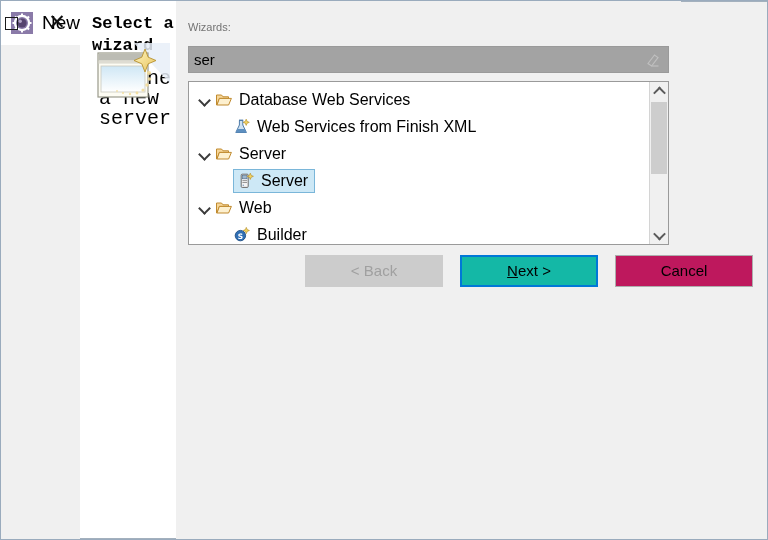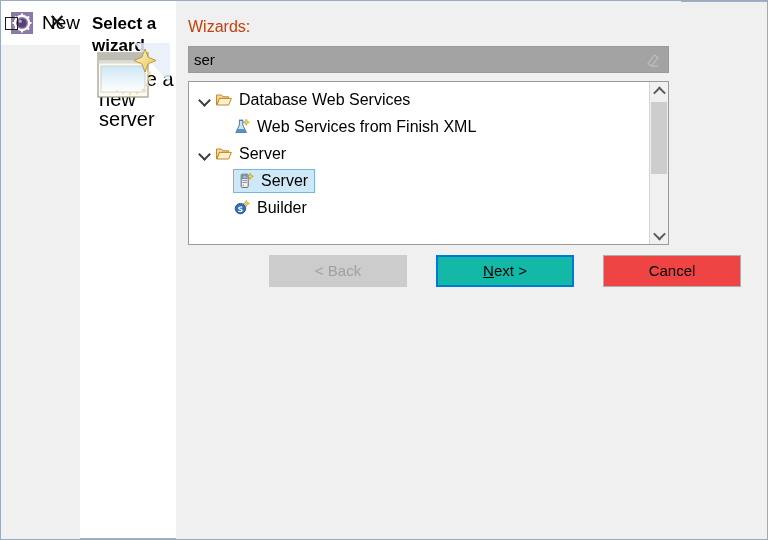--- a/index.html
+++ b/index.html
@@ -89,20 +89,21 @@
   
   .header {
     position: relative;
     flex: 0 0 96px;
     background: #ffffff;
     border-bottom: 1px solid #a3b0bd;
     padding-left: 12px;
     padding-top: 12px;
     box-sizing: border-box;
     overflow: hidden;
+    font-family: Liberation Mono, monospace;
   }
   .header-title {
     font-size: 17px;
     font-weight: bold;
     color: #000000;
     line-height: 22px;
   }
   .header-desc {
     font-size: 20px;
     color: #000000;
@@ -120,22 +121,22 @@
 
   
   .body {
     flex: 1 1 auto;
     background: #f0f0f0;
     padding: 0 12px;
     box-sizing: border-box;
     position: relative;
   }
   .wizards-label {
-    font-size: 16px;
-    color: #c2410c;
+    font-size: 11px;
+    color: #737373;
     margin-top: 16px;
     line-height: 20px;
   }
   .filter-box {
     margin-top: 9px;
     height: 27px;
     background: #a3a3a3;
     border: 1px solid #9a9a9a;
     box-sizing: border-box;
     display: flex;
@@ -281,35 +282,35 @@
   .help-icon {
     position: absolute;
     left: 20px;
     top: 50%;
     transform: translateY(-50%);
     width: 24px;
     height: 24px;
   }
   .btn-row {
     position: absolute;
-    right: 26px;
+    right: 14px;
     top: 50%;
     transform: translateY(-50%);
     display: flex;
-    gap: 29px;
+    gap: 17px;
   }
   .btn {
     width: 138px;
     height: 32px;
     box-sizing: border-box;
     font-size: 15px;
     display: flex;
     align-items: center;
     justify-content: center;
-    background: #ef4444;
+    background: #be185d;
     border: 1px solid #adadad;
     color: #000000;
     font-family: "Liberation Sans", sans-serif;
   }
   .btn.disabled {
     background: #cccccc;
     border: 1px solid #cccccc;
     color: #a0a0a0;
   }
   .btn.default {
@@ -462,20 +463,30 @@
                 <rect x="5.4" y="8.2" width="4.6" height="0.9" fill="#8c8c8c"></rect>
                 <rect x="5.4" y="10" width="4.6" height="0.9" fill="#8c8c8c"></rect>
                 <circle cx="6.3" cy="13.2" r="0.8" fill="#7f9fbd"></circle>
                 <path d="M13.3 1.2 L14.2 3.4 L16.4 4.3 L14.2 5.2 L13.3 7.4 L12.4 5.2 L10.2 4.3 L12.4 3.4 Z" fill="#f4d560" stroke="#b8922f" stroke-width="0.7" stroke-linejoin="round"></path>
               </svg>
             </div>
             <div class="row-label">Server</div>
           </div>
         </div>
 
+        <div class="tree-row">
+          <div class="twisty"></div>
+          <div class="row-icon">
+            <svg width="18" height="18" viewBox="0 0 18 18">
+              <path d="M1.5 14 L1.5 4 L6.5 4 L8 5.8 L13.5 5.8 L13.5 7.4 L4.4 7.4 L2 14 Z" fill="#f7d79a" stroke="#c08a2e" stroke-width="1"></path>
+              <path d="M4.4 7.4 L16.4 7.4 L13.6 14 L2 14 Z" fill="#fdf0cf" stroke="#c08a2e" stroke-width="1"></path>
+            </svg>
+          </div>
+          <div class="row-label">Web</div>
+        </div>
 
         <div class="tree-row">
           <div class="twisty" style="visibility:hidden"></div>
           <div class="indent"></div>
           <div class="row-icon">
             <svg width="18" height="18" viewBox="0 0 18 18">
               <circle cx="7.4" cy="9.6" r="5.2" fill="#2f6fb5" stroke="#1d4d82" stroke-width="0.9"></circle>
               <text x="7.4" y="12.6" font-family="DejaVu Sans, sans-serif" font-size="7.4" font-weight="bold" fill="#ffffff" text-anchor="middle">S</text>
               <path d="M13.3 1.4 L14.2 3.6 L16.4 4.5 L14.2 5.4 L13.3 7.6 L12.4 5.4 L10.2 4.5 L12.4 3.6 Z" fill="#f4d560" stroke="#b8922f" stroke-width="0.7" stroke-linejoin="round"></path>
             </svg>

